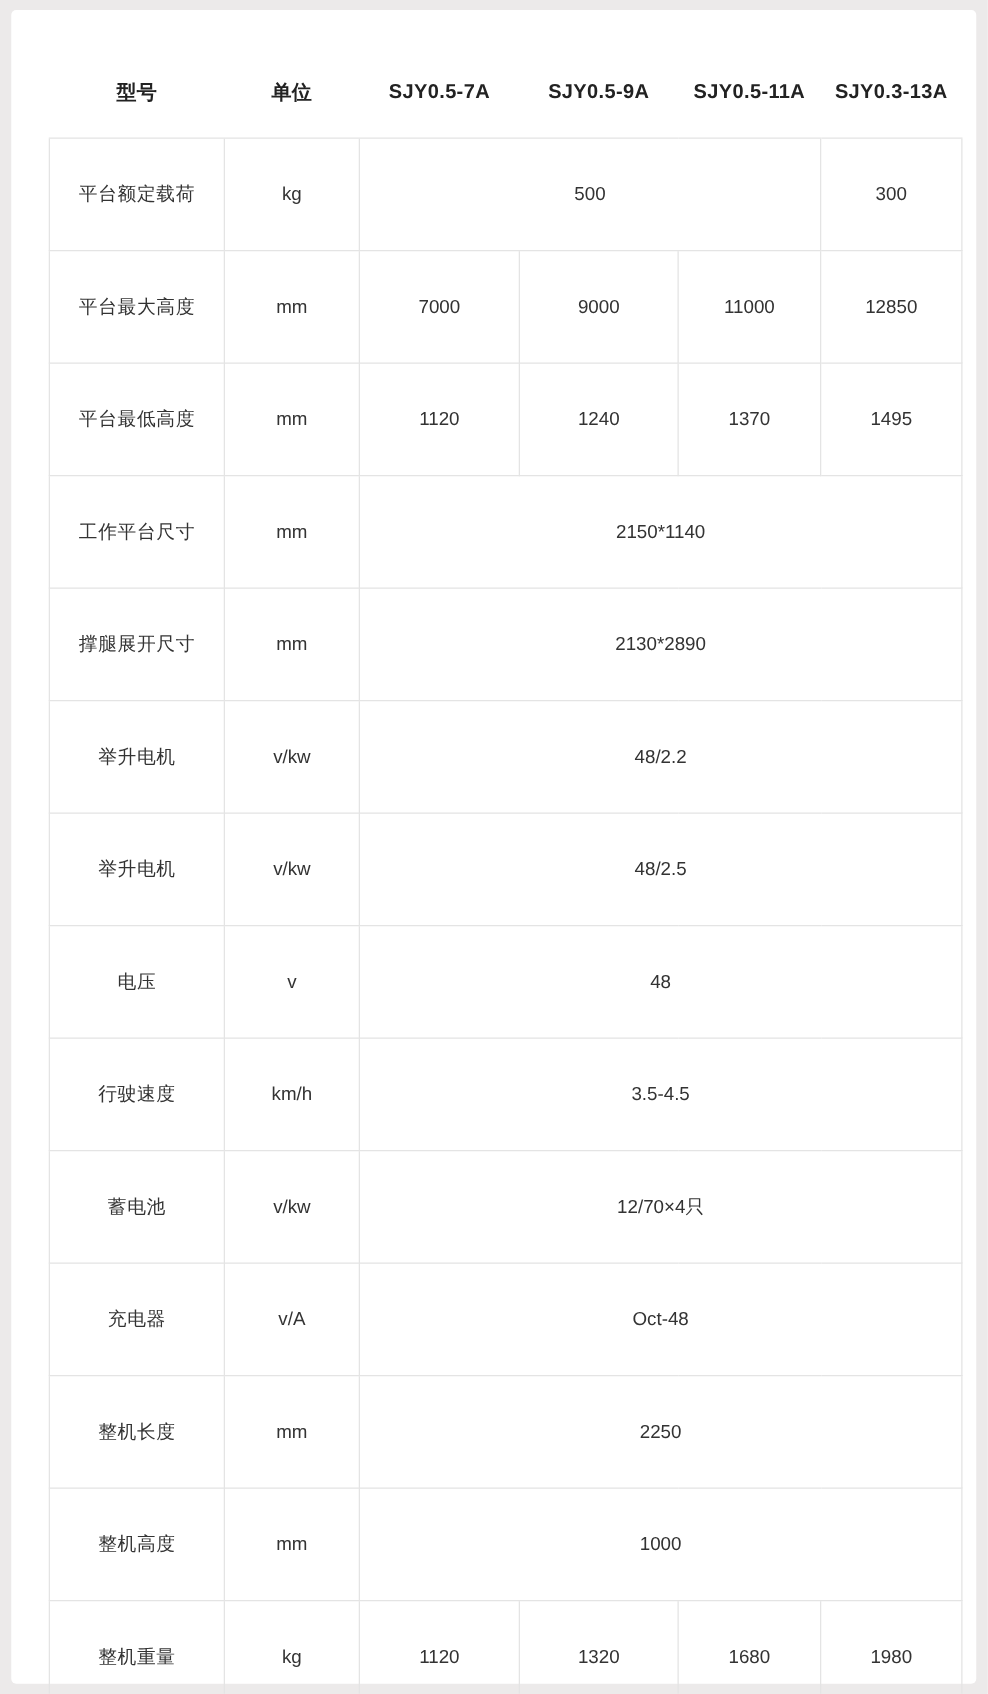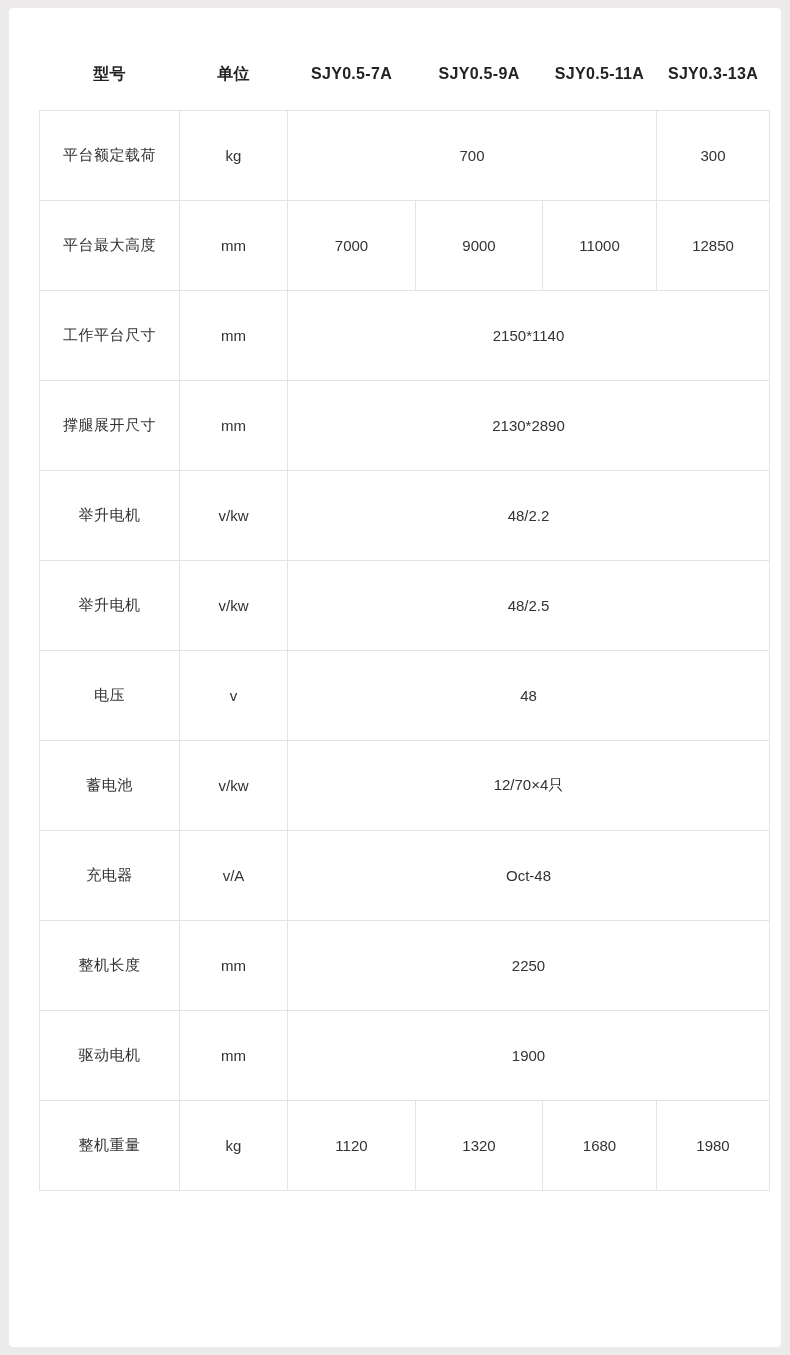--- a/index.html
+++ b/index.html
@@ -105,30 +105,38 @@
           <th>SJY0.5-7A</th>
           <th>SJY0.5-9A</th>
           <th>SJY0.5-11A</th>
           <th>SJY0.3-13A</th>
         </tr>
       </thead>
       <tbody id="spec-body">
           <tr>
             <td class="rowlabel">平台额定载荷</td>
             <td class="unit">kg</td>
-            <td class="val" colspan="3">700</td>
+            <td class="val" colspan="3">500</td>
             <td class="val lastcol">300</td>
           </tr>
           <tr>
             <td class="rowlabel">平台最大高度</td>
             <td class="unit">mm</td>
             <td class="val">7000</td>
             <td class="val">9000</td>
             <td class="val">11000</td>
             <td class="val lastcol">12850</td>
+          </tr>
+          <tr>
+            <td class="rowlabel">平台最低高度</td>
+            <td class="unit">mm</td>
+            <td class="val">1120</td>
+            <td class="val">1240</td>
+            <td class="val">1370</td>
+            <td class="val lastcol">1495</td>
           </tr>
           <tr>
             <td class="rowlabel">工作平台尺寸</td>
             <td class="unit">mm</td>
             <td class="val lastcol" colspan="4">2150*1140</td>
           </tr>
           <tr>
             <td class="rowlabel">撑腿展开尺寸</td>
             <td class="unit">mm</td>
             <td class="val lastcol" colspan="4">2130*2890</td>
@@ -142,38 +150,43 @@
             <td class="rowlabel">举升电机</td>
             <td class="unit">v/kw</td>
             <td class="val lastcol" colspan="4">48/2.5</td>
           </tr>
           <tr>
             <td class="rowlabel">电压</td>
             <td class="unit">v</td>
             <td class="val lastcol" colspan="4">48</td>
           </tr>
           <tr>
+            <td class="rowlabel">行驶速度</td>
+            <td class="unit">km/h</td>
+            <td class="val lastcol" colspan="4">3.5-4.5</td>
+          </tr>
+          <tr>
             <td class="rowlabel">蓄电池</td>
             <td class="unit">v/kw</td>
             <td class="val lastcol" colspan="4">12/70×4只</td>
           </tr>
           <tr>
             <td class="rowlabel">充电器</td>
             <td class="unit">v/A</td>
             <td class="val lastcol" colspan="4">Oct-48</td>
           </tr>
           <tr>
             <td class="rowlabel">整机长度</td>
             <td class="unit">mm</td>
             <td class="val lastcol" colspan="4">2250</td>
           </tr>
           <tr>
-            <td class="rowlabel">驱动电机</td>
+            <td class="rowlabel">整机高度</td>
             <td class="unit">mm</td>
-            <td class="val lastcol" colspan="4">1900</td>
+            <td class="val lastcol" colspan="4">1000</td>
           </tr>
           <tr>
             <td class="rowlabel">整机重量</td>
             <td class="unit">kg</td>
             <td class="val">1120</td>
             <td class="val">1320</td>
             <td class="val">1680</td>
             <td class="val lastcol">1980</td>
           </tr>
         </tbody>

